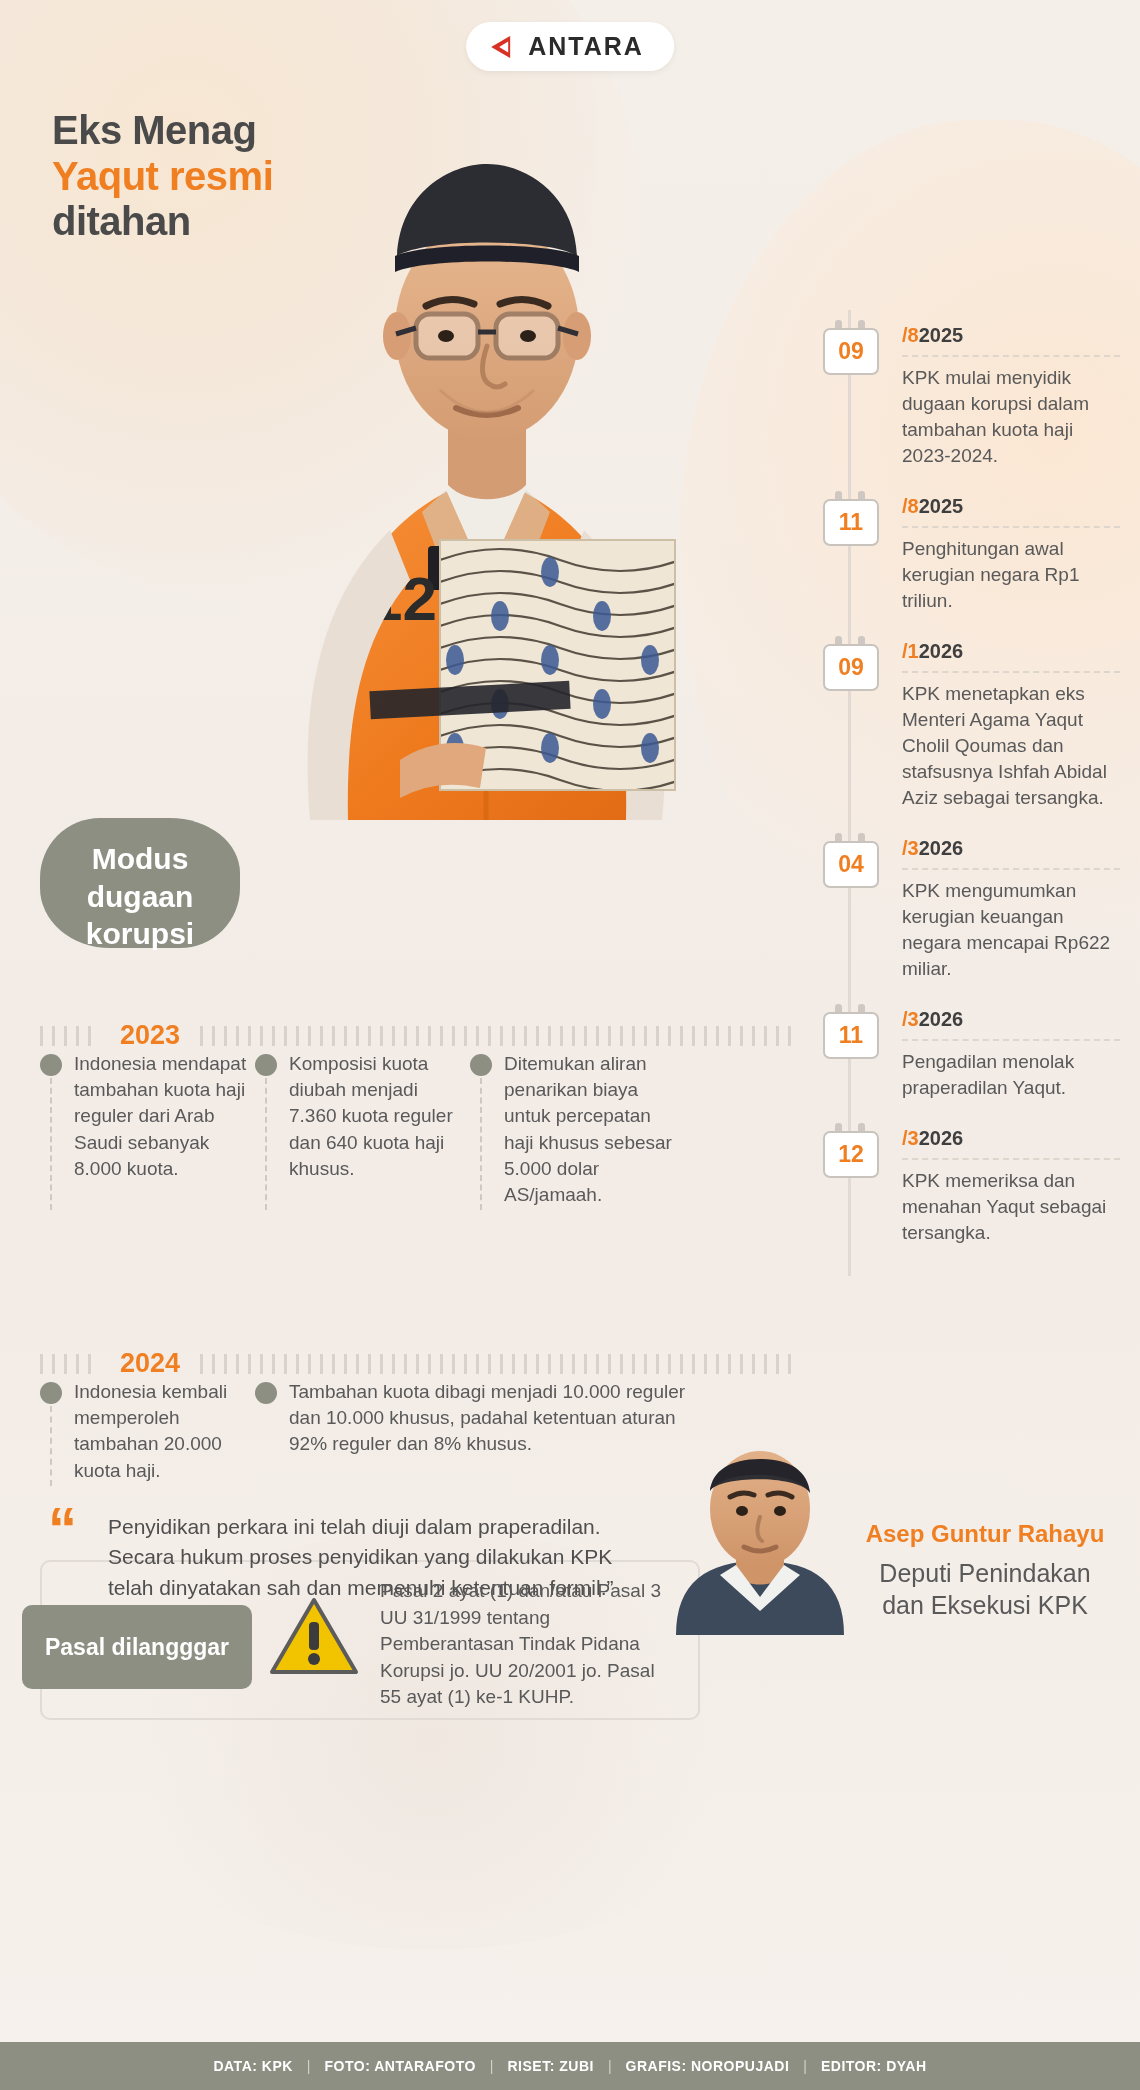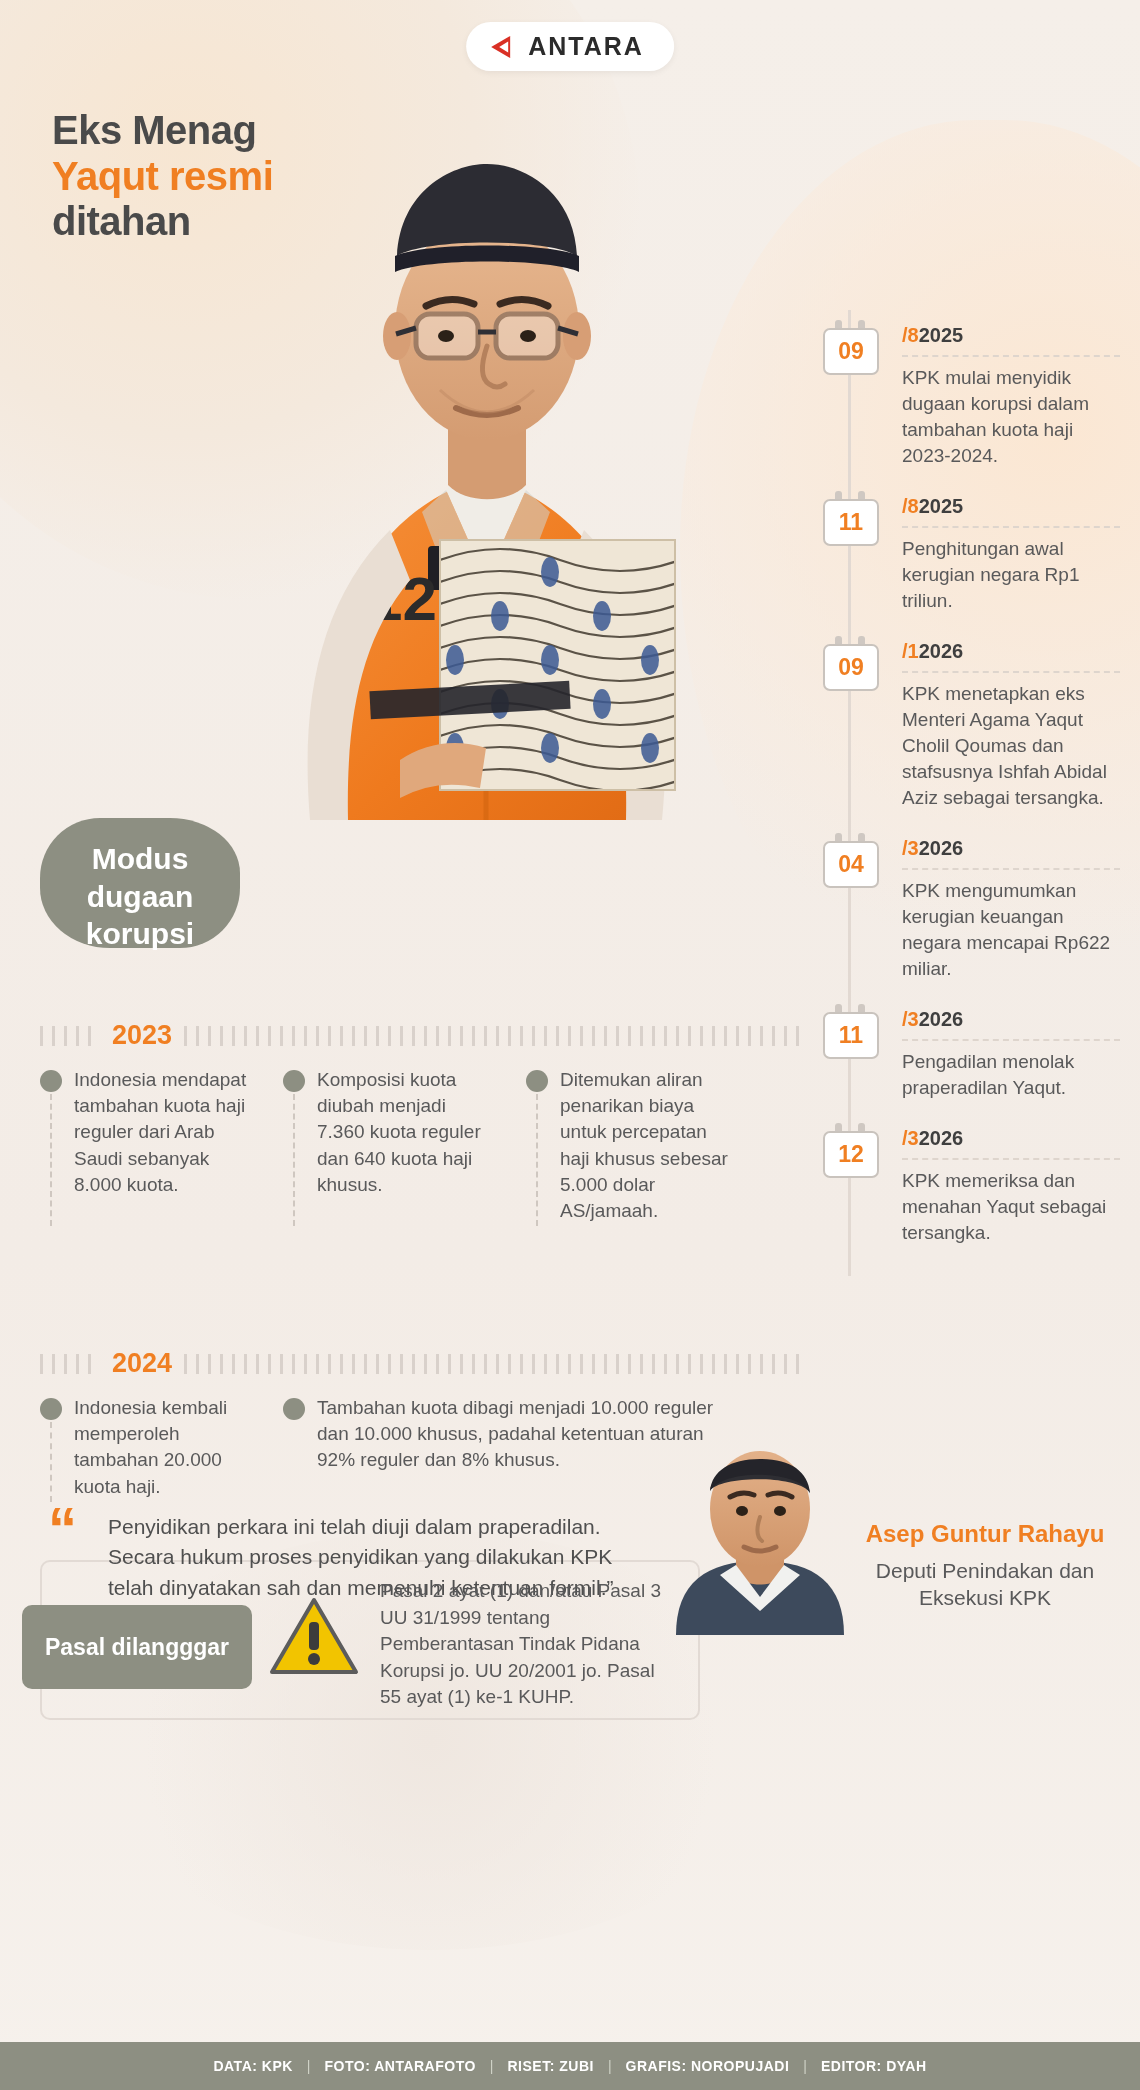--- a/index.html
+++ b/index.html
@@ -115,28 +115,28 @@
     position:absolute; inset:0; background:#8d8f82;
     border-radius: 60px 70px 60px 70px / 60px 55px 60px 60px;
   }
   .modus .txt {
     position:relative; color:#fff; font-size:30px; font-weight:700; line-height:1.25;
     text-align:center; padding-top:22px;
   }
 
   
   .yearband { position:absolute; z-index:25; width:760px; }
-  .yb-row { display:flex; align-items:center; gap:12px; }
+  .yb-row { display:flex; align-items:center; gap:20px; }
   .yb-label { font-size:27px; font-weight:800; color:#f07f22; }
   .yb-ticks { flex:1; height:20px;
     background: repeating-linear-gradient(90deg,#d9d1cb 0 3px, transparent 3px 12px);
   }
   .yb-ticks.left { width:60px; flex:none; }
 
-  .bullets { display:flex; gap:28px; margin-top:16px; }
+  .bullets { display:flex; margin-top:0; }
   .bcol { position:relative; padding-left:34px; }
   .bdot {
     position:absolute; left:0; top:3px; width:22px; height:22px; border-radius:50%;
     background:#8d8f82;
   }
   .bline {
     position:absolute; left:10px; top:27px; bottom:-2px; width:2px;
     border-left:2px dashed #cfc7c0;
   }
   .btext { font-size:19px; line-height:1.38; color:#59595a; }
@@ -173,21 +173,21 @@
   }
   .quote-text {
     position:absolute; left:108px; top:1512px; width:510px; z-index:26;
     font-size:21px; line-height:1.45; color:#4f4f4f;
   }
   .portrait { position:absolute; left:650px; top:1435px; width:220px; height:200px; z-index:24; }
   .credit {
     position:absolute; left:860px; top:1520px; width:250px; text-align:center; z-index:26;
   }
   .credit .name { color:#f07f22; font-size:24px; font-weight:800; line-height:1.2; }
-  .credit .role { color:#59595a; font-size:21px; margin-top:8px; line-height:1.3; }
+  .credit .role { color:#59595a; font-size:25px; margin-top:8px; line-height:1.3; }
 
   
   .footer {
     position:absolute; left:0; right:0; bottom:0; height:48px; background:#8d8f82;
     display:flex; align-items:center; justify-content:center; gap:0; z-index:30;
   }
   .footer .it { color:#fff; font-size:14px; font-weight:700; letter-spacing:0.5px; padding:0 14px; }
   .footer .sep { color:#cfd2c6; font-size:14px; }
 </style>
 </head>

